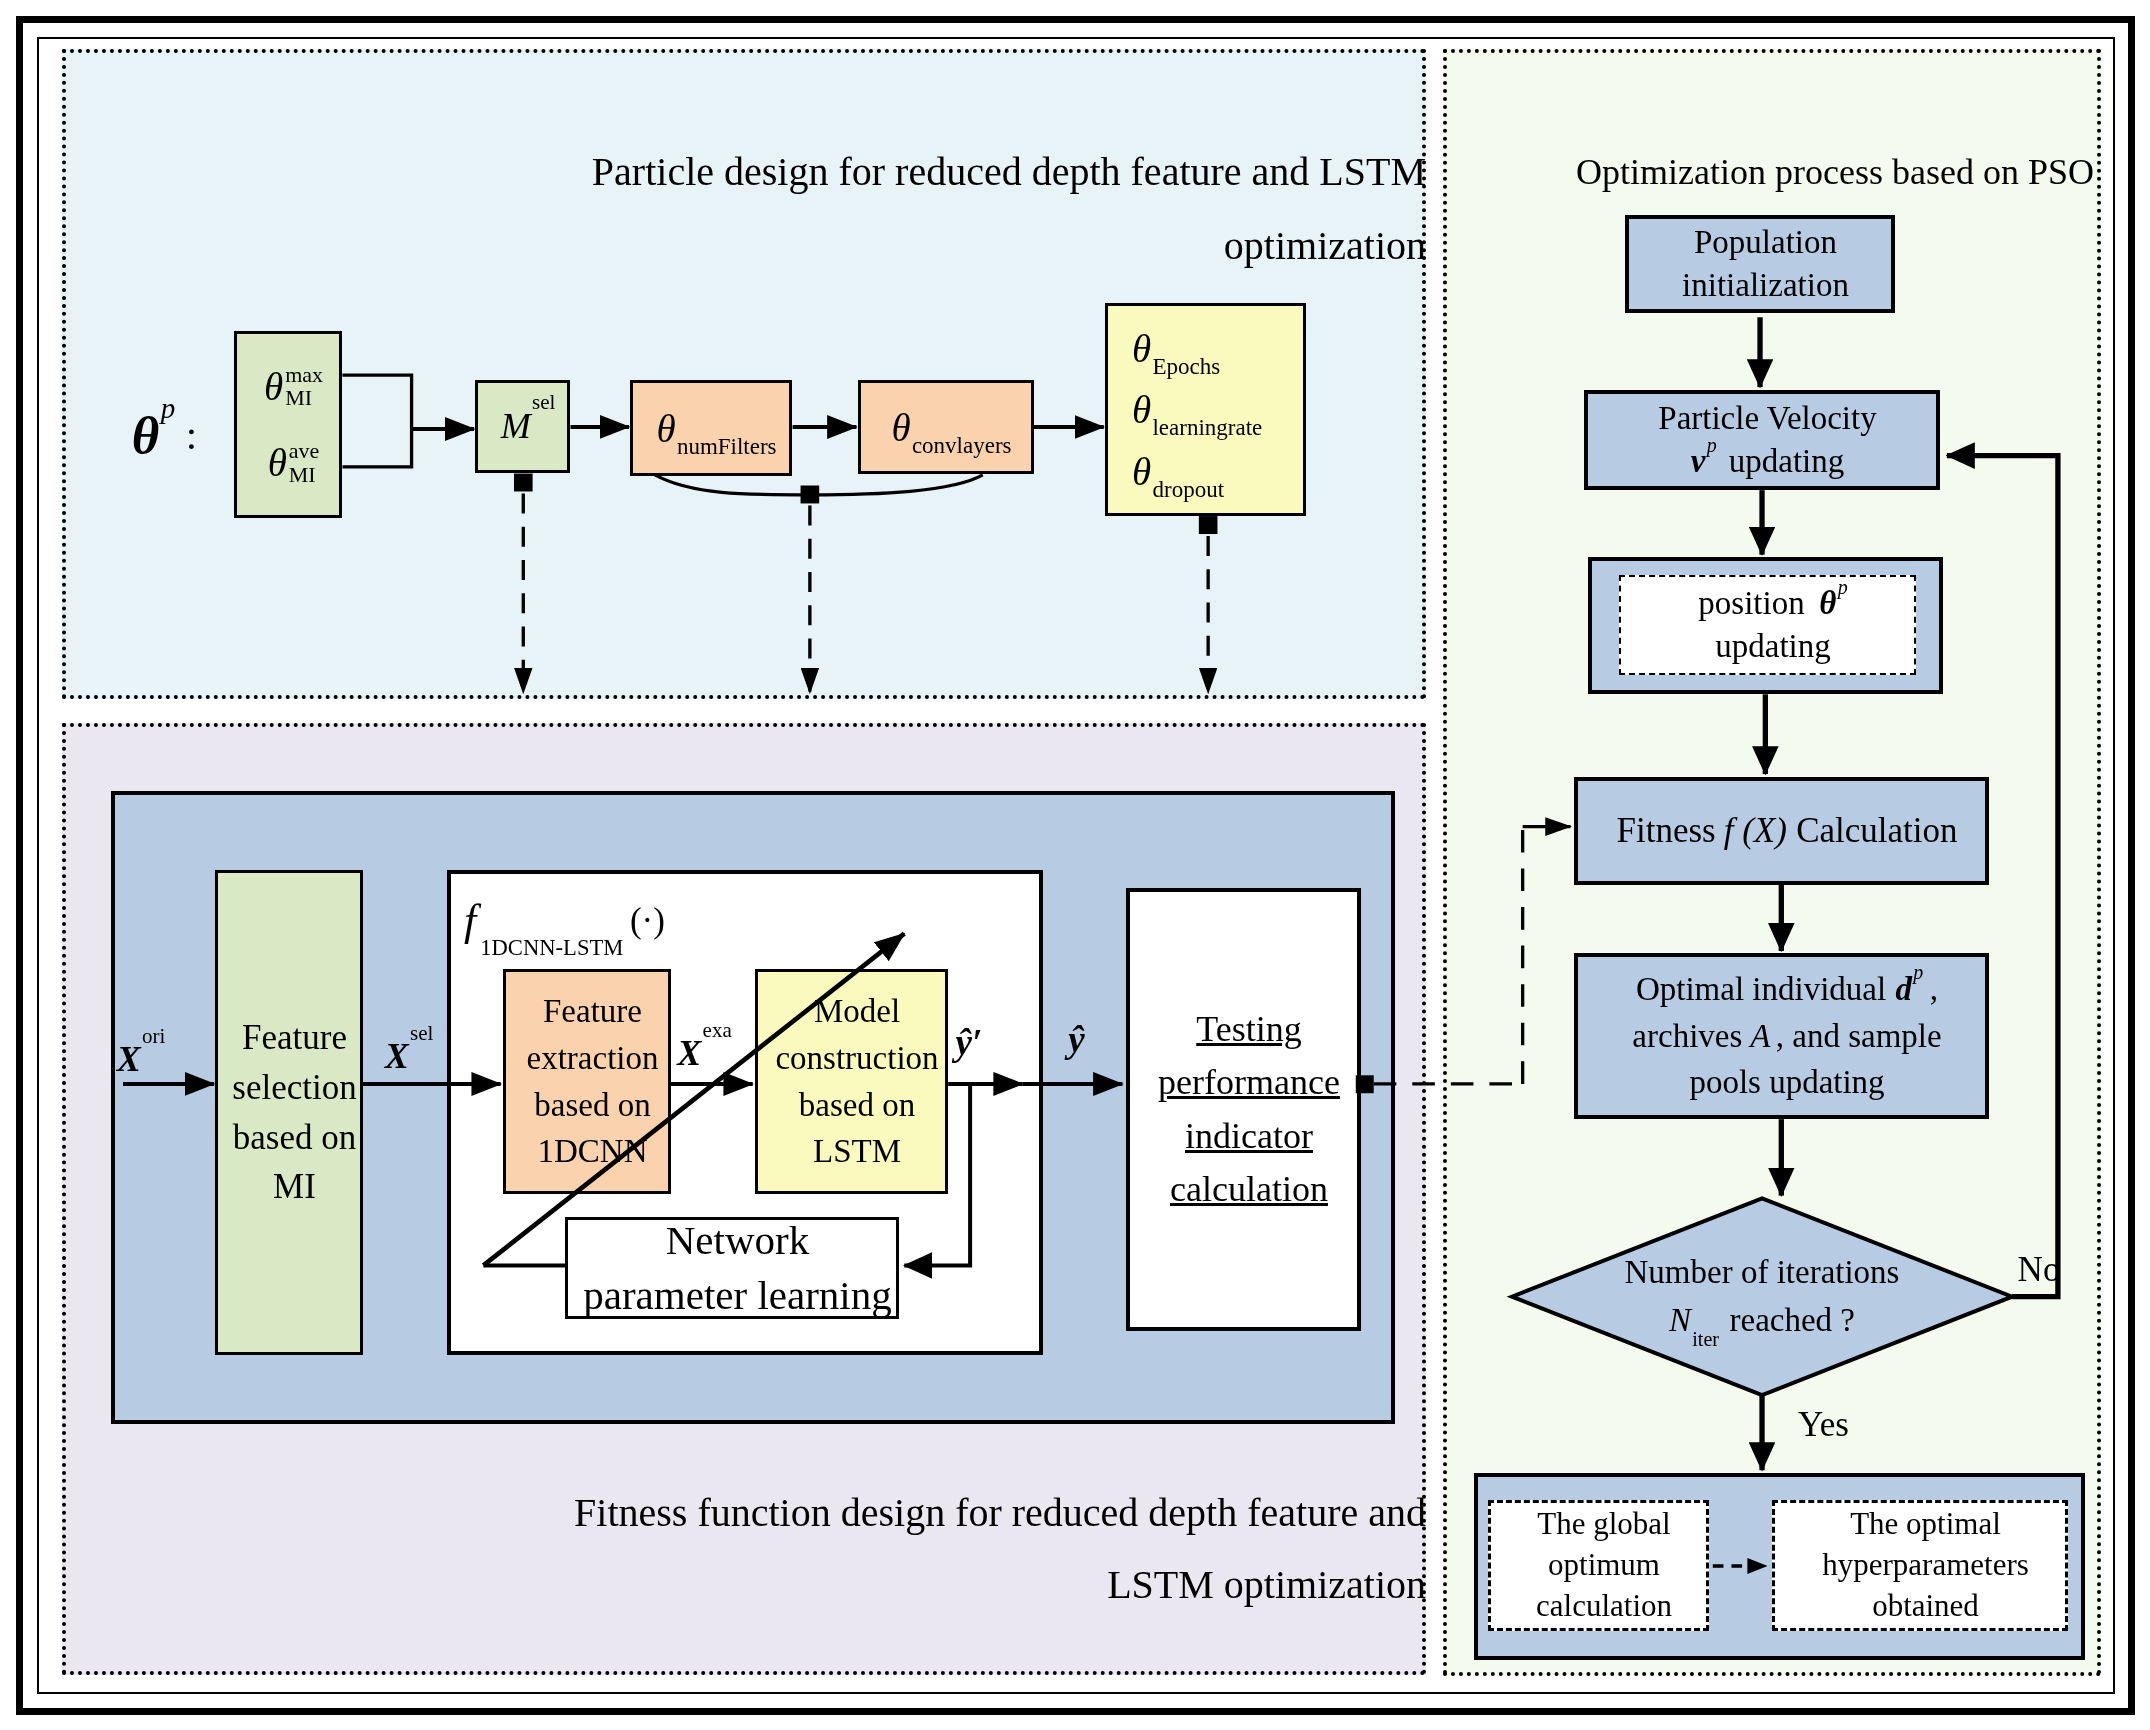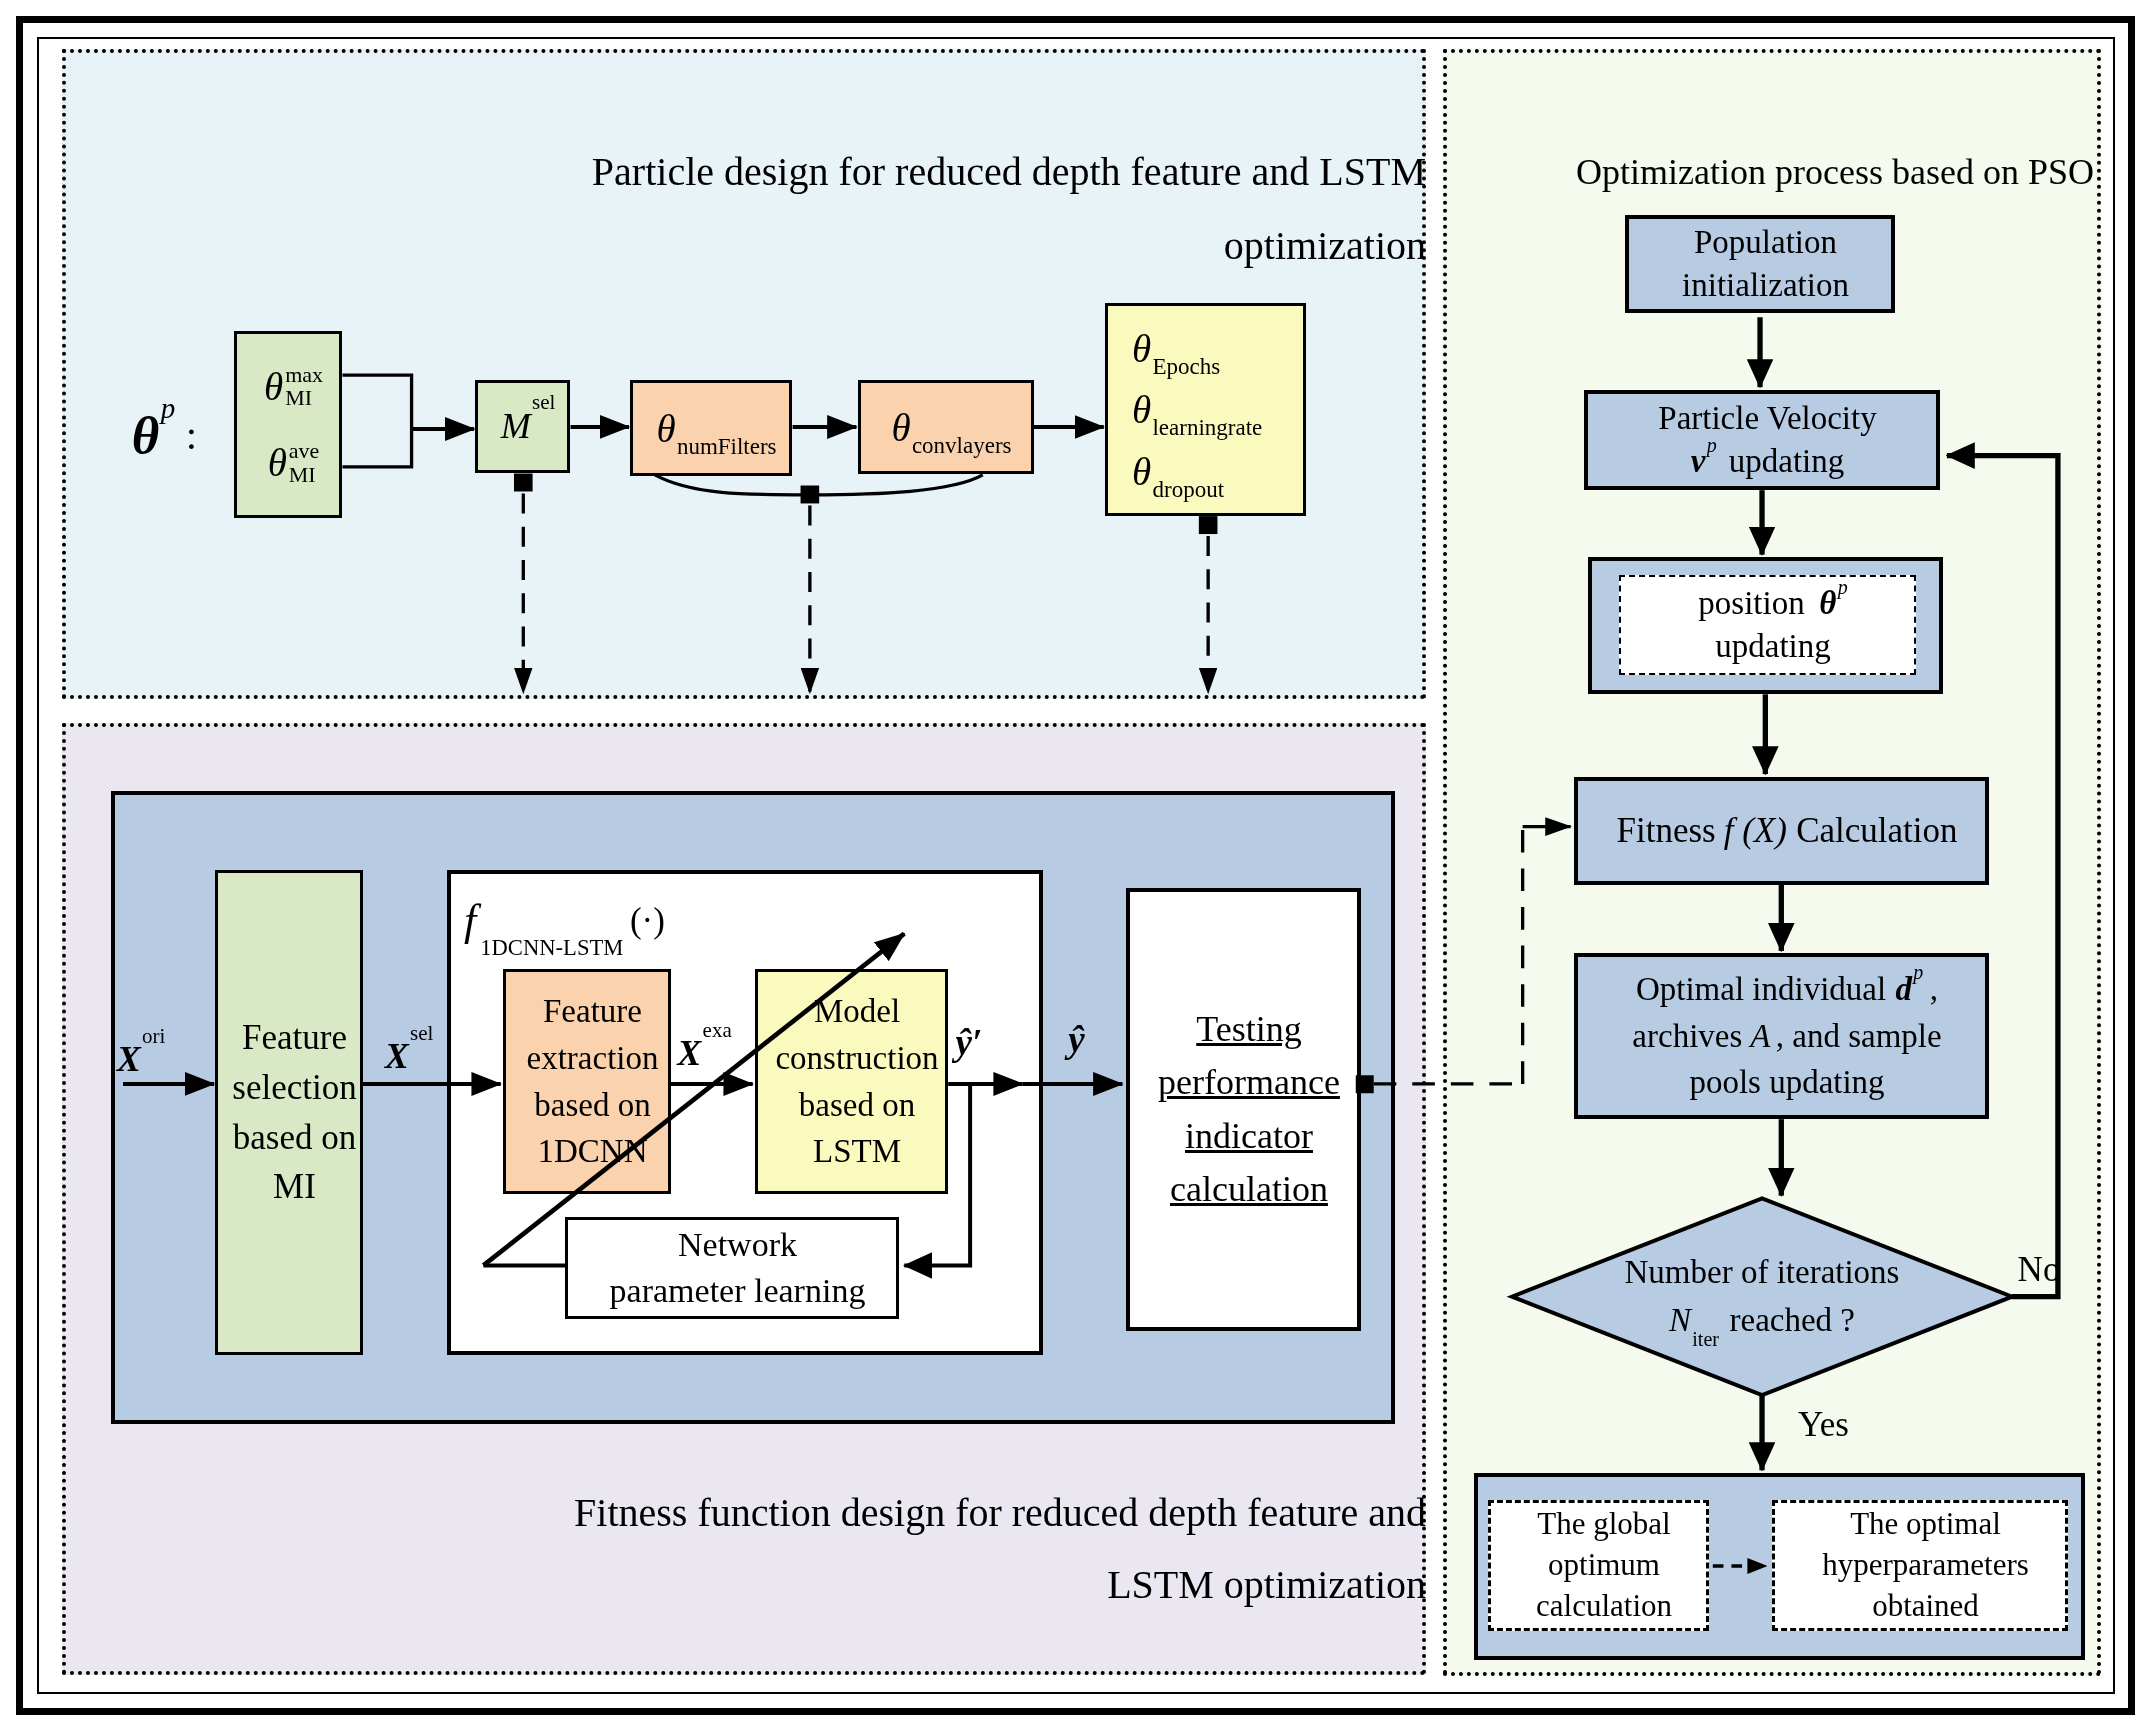--- a/index.html
+++ b/index.html
@@ -152,21 +152,21 @@
   <div class="box" style="left:755px;top:969px;width:193px;height:225px;background:#FBFABE;font-size:33px;line-height:1.42;">
     <div>Model</div>
     <div>construction</div>
     <div>based on</div>
     <div>LSTM</div>
   </div>
 
   <div class="lbl bi" style="left:936px;top:1016px;width:66px;height:53px;font-size:37px;">ŷ′</div>
   <div class="lbl bi" style="left:1045px;top:1013px;width:63px;height:53px;font-size:37px;">ŷ</div>
 
-  <div class="box" style="left:565px;top:1217px;width:334px;height:102px;background:#FFFFFF;font-size:34px;line-height:1.35;">
+  <div class="box" style="left:565px;top:1217px;width:334px;height:102px;background:#FFFFFF;font-size:41px;line-height:1.35;">
     <div>Network</div>
     <div>parameter learning</div>
   </div>
 
   <div class="box bthick" style="left:1126px;top:888px;width:235px;height:443px;background:#FFFFFF;font-size:36px;line-height:1.48;text-decoration:underline;">
     <div>Testing</div>
     <div>performance</div>
     <div>indicator</div>
     <div>calculation</div>
   </div>

